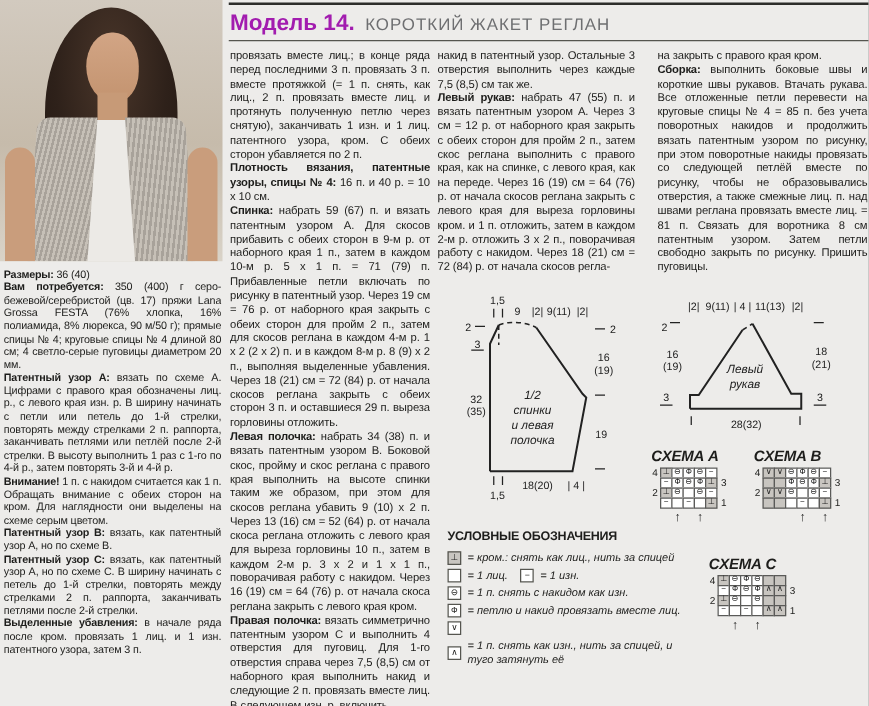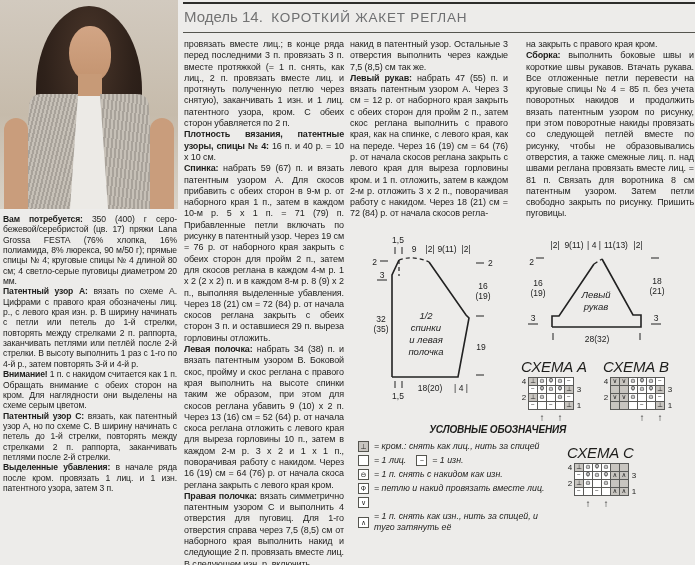--- a/index.html
+++ b/index.html
@@ -21,50 +21,50 @@
        background:repeating-linear-gradient(100deg,#a8a29a 0 2px,#c6c0b7 2px 4px);}
   .vest-l{left:26px;border-radius:10px 0 0 0;transform:skewX(-4deg);}
   .vest-r{left:104px;border-radius:0 10px 0 0;transform:skewX(4deg);}
   .arm-l,.arm-r{position:absolute;top:118px;width:24px;height:91px;background:#c99d7c;border-radius:12px 12px 0 0;}
   .arm-l{left:4px;} .arm-r{left:150px;}
 
   
   .rule-top{position:absolute;left:183px;top:2px;width:512px;height:2px;background:#2d2d2b;}
   .rule-bot{position:absolute;left:183px;top:32px;width:512px;height:1px;background:#55554f;}
   .header{position:absolute;left:184px;top:8px;width:510px;white-space:nowrap;}
-  .header .model{color:#737373;font-weight:normal;font-size:15px;}
+  .header .model{color:#a21caf;font-weight:bold;font-size:18px;}
   .header .title{color:#6e6f71;font-size:13.5px;letter-spacing:0.8px;margin-left:4px;}
 
   
   .col{position:absolute;text-align:justify;font-size:9px;line-height:11.3px;
        letter-spacing:-0.1px;overflow:hidden;}
   .col .para{margin:0;}
   .col b{letter-spacing:-0.15px;}
   .col1{left:3px;top:214px;width:174px;height:350px;font-size:8.6px;line-height:10.35px;}
 
   
   .schem{position:absolute;}
   .schem text{font-family:"Liberation Sans",sans-serif;font-size:8.5px;fill:#222;}
   .schem text.lbl{font-style:italic;font-size:9.5px;}
 
   
   .chart{position:absolute;}
-  .chart-title{font-style:italic;font-weight:normal;font-size:15px;margin:0 0 3px 2px;letter-spacing:-0.2px;}
+  .chart-title{font-style:italic;font-weight:bold;font-size:12px;margin:0 0 3px 2px;letter-spacing:-0.2px;}
   .crow{display:flex;align-items:center;margin-top:-1px;}
   .rnum{width:10px;flex:none;font-size:8px;text-align:center;}
   .ccell{box-sizing:border-box;width:10px;height:9px;flex:none;margin-left:-1px;
          border:1px solid #5a5a58;background:#fff;display:flex;align-items:center;
          justify-content:center;font-size:6.5px;line-height:1;color:#222;}
   .ccell.shaded{background:#c8c5c0;}
   .arrow-row{display:flex;margin-top:2px;}
   .acell{width:10px;flex:none;margin-left:-1px;text-align:center;font-size:10px;font-weight:bold;color:#1a1a1a;}
 
   
   .legend{position:absolute;left:358px;top:424px;width:208px;}
-  .legend-title{font-style:italic;font-weight:bold;font-size:10px;margin-bottom:6px;letter-spacing:-0.2px;text-align:right;}
+  .legend-title{font-weight:bold;font-size:10px;margin-bottom:6px;letter-spacing:-0.2px;}
   .lrow{display:flex;align-items:center;margin-bottom:3px;font-style:italic;
         font-size:8.8px;line-height:11px;}
   .lbox{box-sizing:border-box;width:11px;height:11px;flex:none;border:1px solid #55554f;
         background:#fff;margin:0 5px 0 0;display:flex;align-items:center;justify-content:center;
         font-size:7px;font-style:normal;}
   .lbox.shaded{background:#c8c5c0;}
   .ltext{margin-right:10px;}
 </style>
 </head>
 <body>
@@ -83,23 +83,25 @@
   </div>
 
   <div class="rule-top"></div>
   <div class="header">
     <span class="model">Модель 14.</span>
     <span class="title">КОРОТКИЙ ЖАКЕТ РЕГЛАН</span>
   </div>
   <div class="rule-bot"></div>
 
   <div class="col col1" style="left:3px;top:214px;width:174px;height:350px">
+      <p class="para"><b>Размеры: </b>36 (40)</p>
       <p class="para"><b>Вам потребуется: </b>350 (400) г серо-бежевой/серебристой (цв. 17) пряжи Lana Grossa FESTA (76% хлопка, 16% полиамида, 8% люрекса, 90 м/50 г); прямые спицы № 4; круговые спицы № 4 длиной 80 см; 4 светло-серые пуговицы диаметром 20 мм.</p>
       <p class="para"><b>Патентный узор А: </b>вязать по схеме А. Цифрами с правого края обозначены лиц. р., с левого края изн. р. В ширину начинать с петли или петель до 1-й стрелки, повторять между стрелками 2 п. раппорта, заканчивать петлями или петлёй после 2-й стрелки. В высоту выполнить 1 раз с 1-го по 4-й р., затем повторять 3-й и 4-й р.</p>
       <p class="para"><b>Внимание! </b>1 п. с накидом считается как 1 п. Обращать внимание с обеих сторон на кром. Для наглядности они выделены на схеме серым цветом.</p>
+      <p class="para"><b>Патентный узор В: </b>вязать, как патентный узор А, но по схеме В.</p>
       <p class="para"><b>Патентный узор С: </b>вязать, как патентный узор А, но по схеме С. В ширину начинать с петель до 1-й стрелки, повторять между стрелками 2 п. раппорта, заканчивать петлями после 2-й стрелки.</p>
       <p class="para"><b>Выделенные убавления: </b>в начале ряда после кром. провязать 1 лиц. и 1 изн. патентного узора, затем 3 п.</p>
     </div>
   <div class="col" style="left:184px;top:39px;width:160px;height:526px">
       <p class="para">провязать вместе лиц.; в конце ряда перед последними 3 п. провязать 3 п. вместе протяжкой (= 1 п. снять, как лиц., 2 п. провязать вместе лиц. и протянуть полученную петлю через снятую), заканчивать 1 изн. и 1 лиц. патентного узора, кром. С обеих сторон убавляется по 2 п.</p>
       <p class="para"><b>Плотность вязания, патентные узоры, спицы № 4: </b>16 п. и 40 р. = 10 х 10 см.</p>
       <p class="para"><b>Спинка: </b>набрать 59 (67) п. и вязать патентным узором А. Для скосов прибавить с обеих сторон в 9-м р. от наборного края 1 п., затем в каждом 10-м р. 5 х 1 п. = 71 (79) п. Прибавленные петли включать по рисунку в патентный узор. Через 19 см = 76 р. от наборного края закрыть с обеих сторон для пройм 2 п., затем для скосов реглана в каждом 4-м р. 1 х 2 (2 х 2) п. и в каждом 8-м р. 8 (9) х 2 п., выполняя выделенные убавления. Через 18 (21) см = 72 (84) р. от начала скосов реглана закрыть с обеих сторон 3 п. и оставшиеся 29 п. выреза горловины отложить.</p>
       <p class="para"><b>Левая полочка: </b>набрать 34 (38) п. и вязать патентным узором В. Боковой скос, пройму и скос реглана с правого края выполнить на высоте спинки таким же образом, при этом для скосов реглана убавить 9 (10) х 2 п. Через 13 (16) см = 52 (64) р. от начала скоса реглана отложить с левого края для выреза горловины 10 п., затем в каждом 2-м р. 3 х 2 и 1 х 1 п., поворачивая работу с накидом. Через 16 (19) см = 64 (76) р. от начала скоса реглана закрыть с левого края кром.</p>
       <p class="para"><b>Правая полочка: </b>вязать симметрично патентным узором С и выполнить 4 отверстия для пуговиц. Для 1-го отверстия справа через 7,5 (8,5) см от наборного края выполнить накид и следующие 2 п. провязать вместе лиц. В следующем изн. р. включить</p>
     </div>

